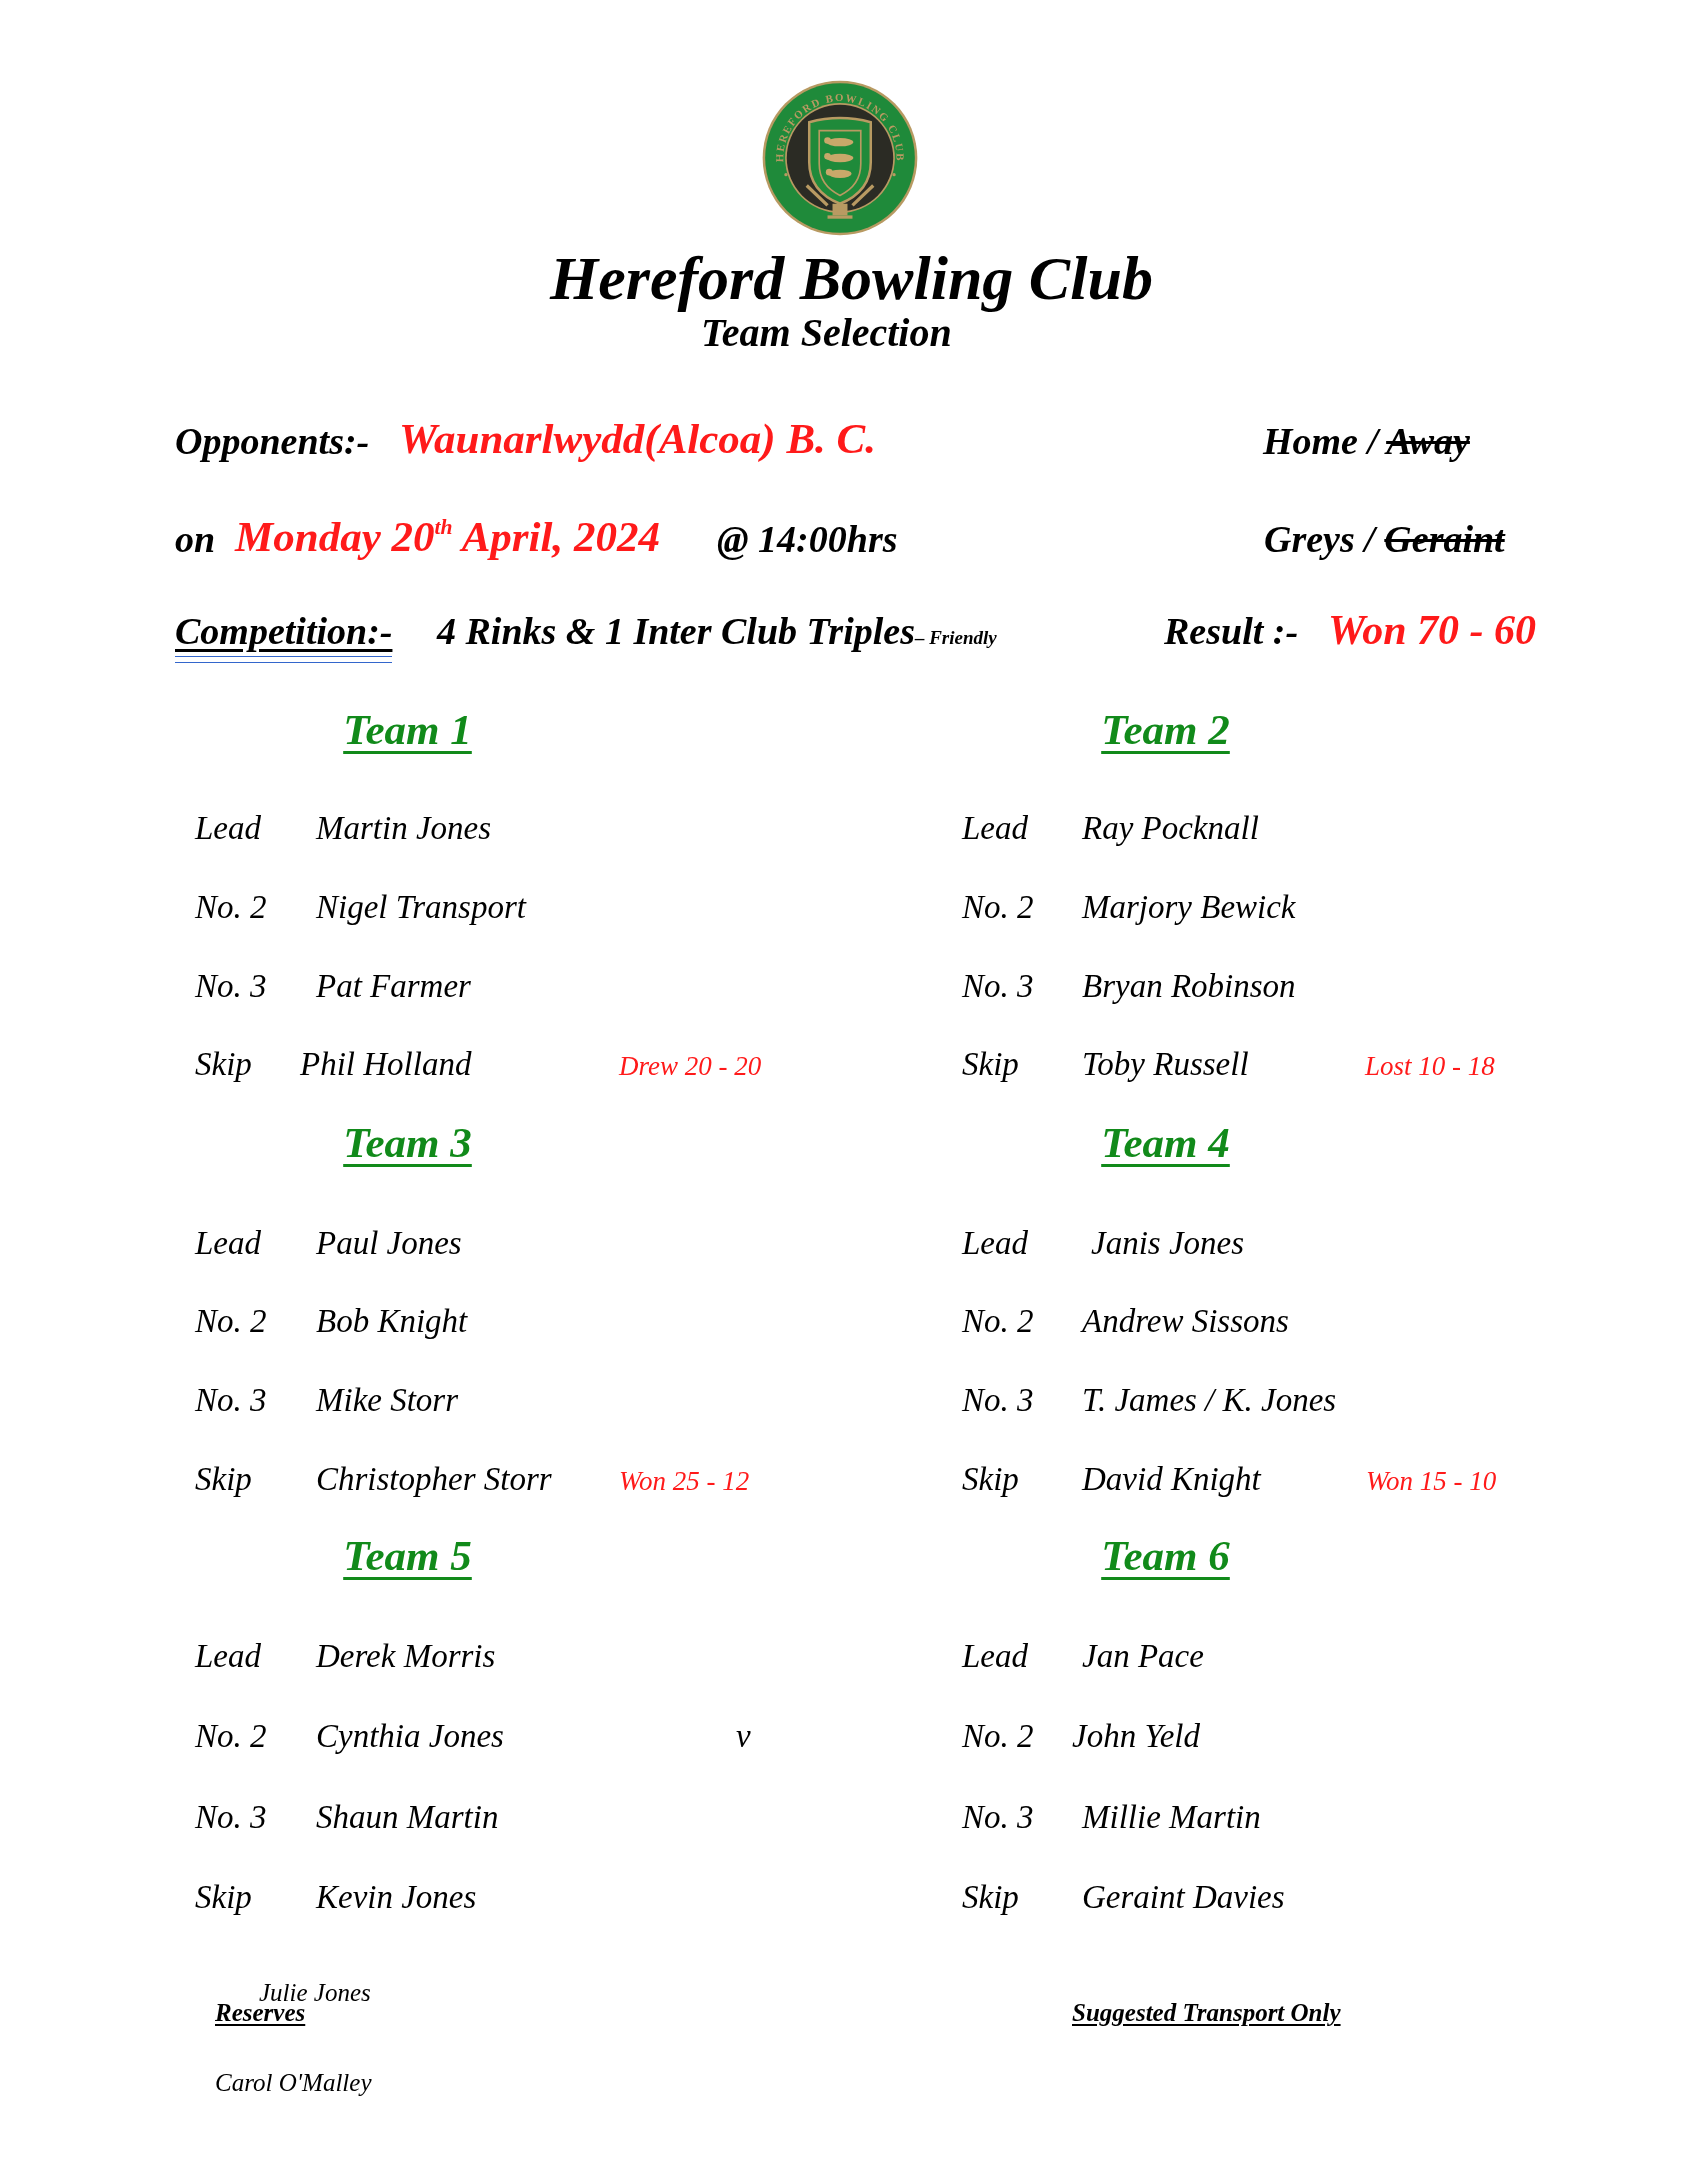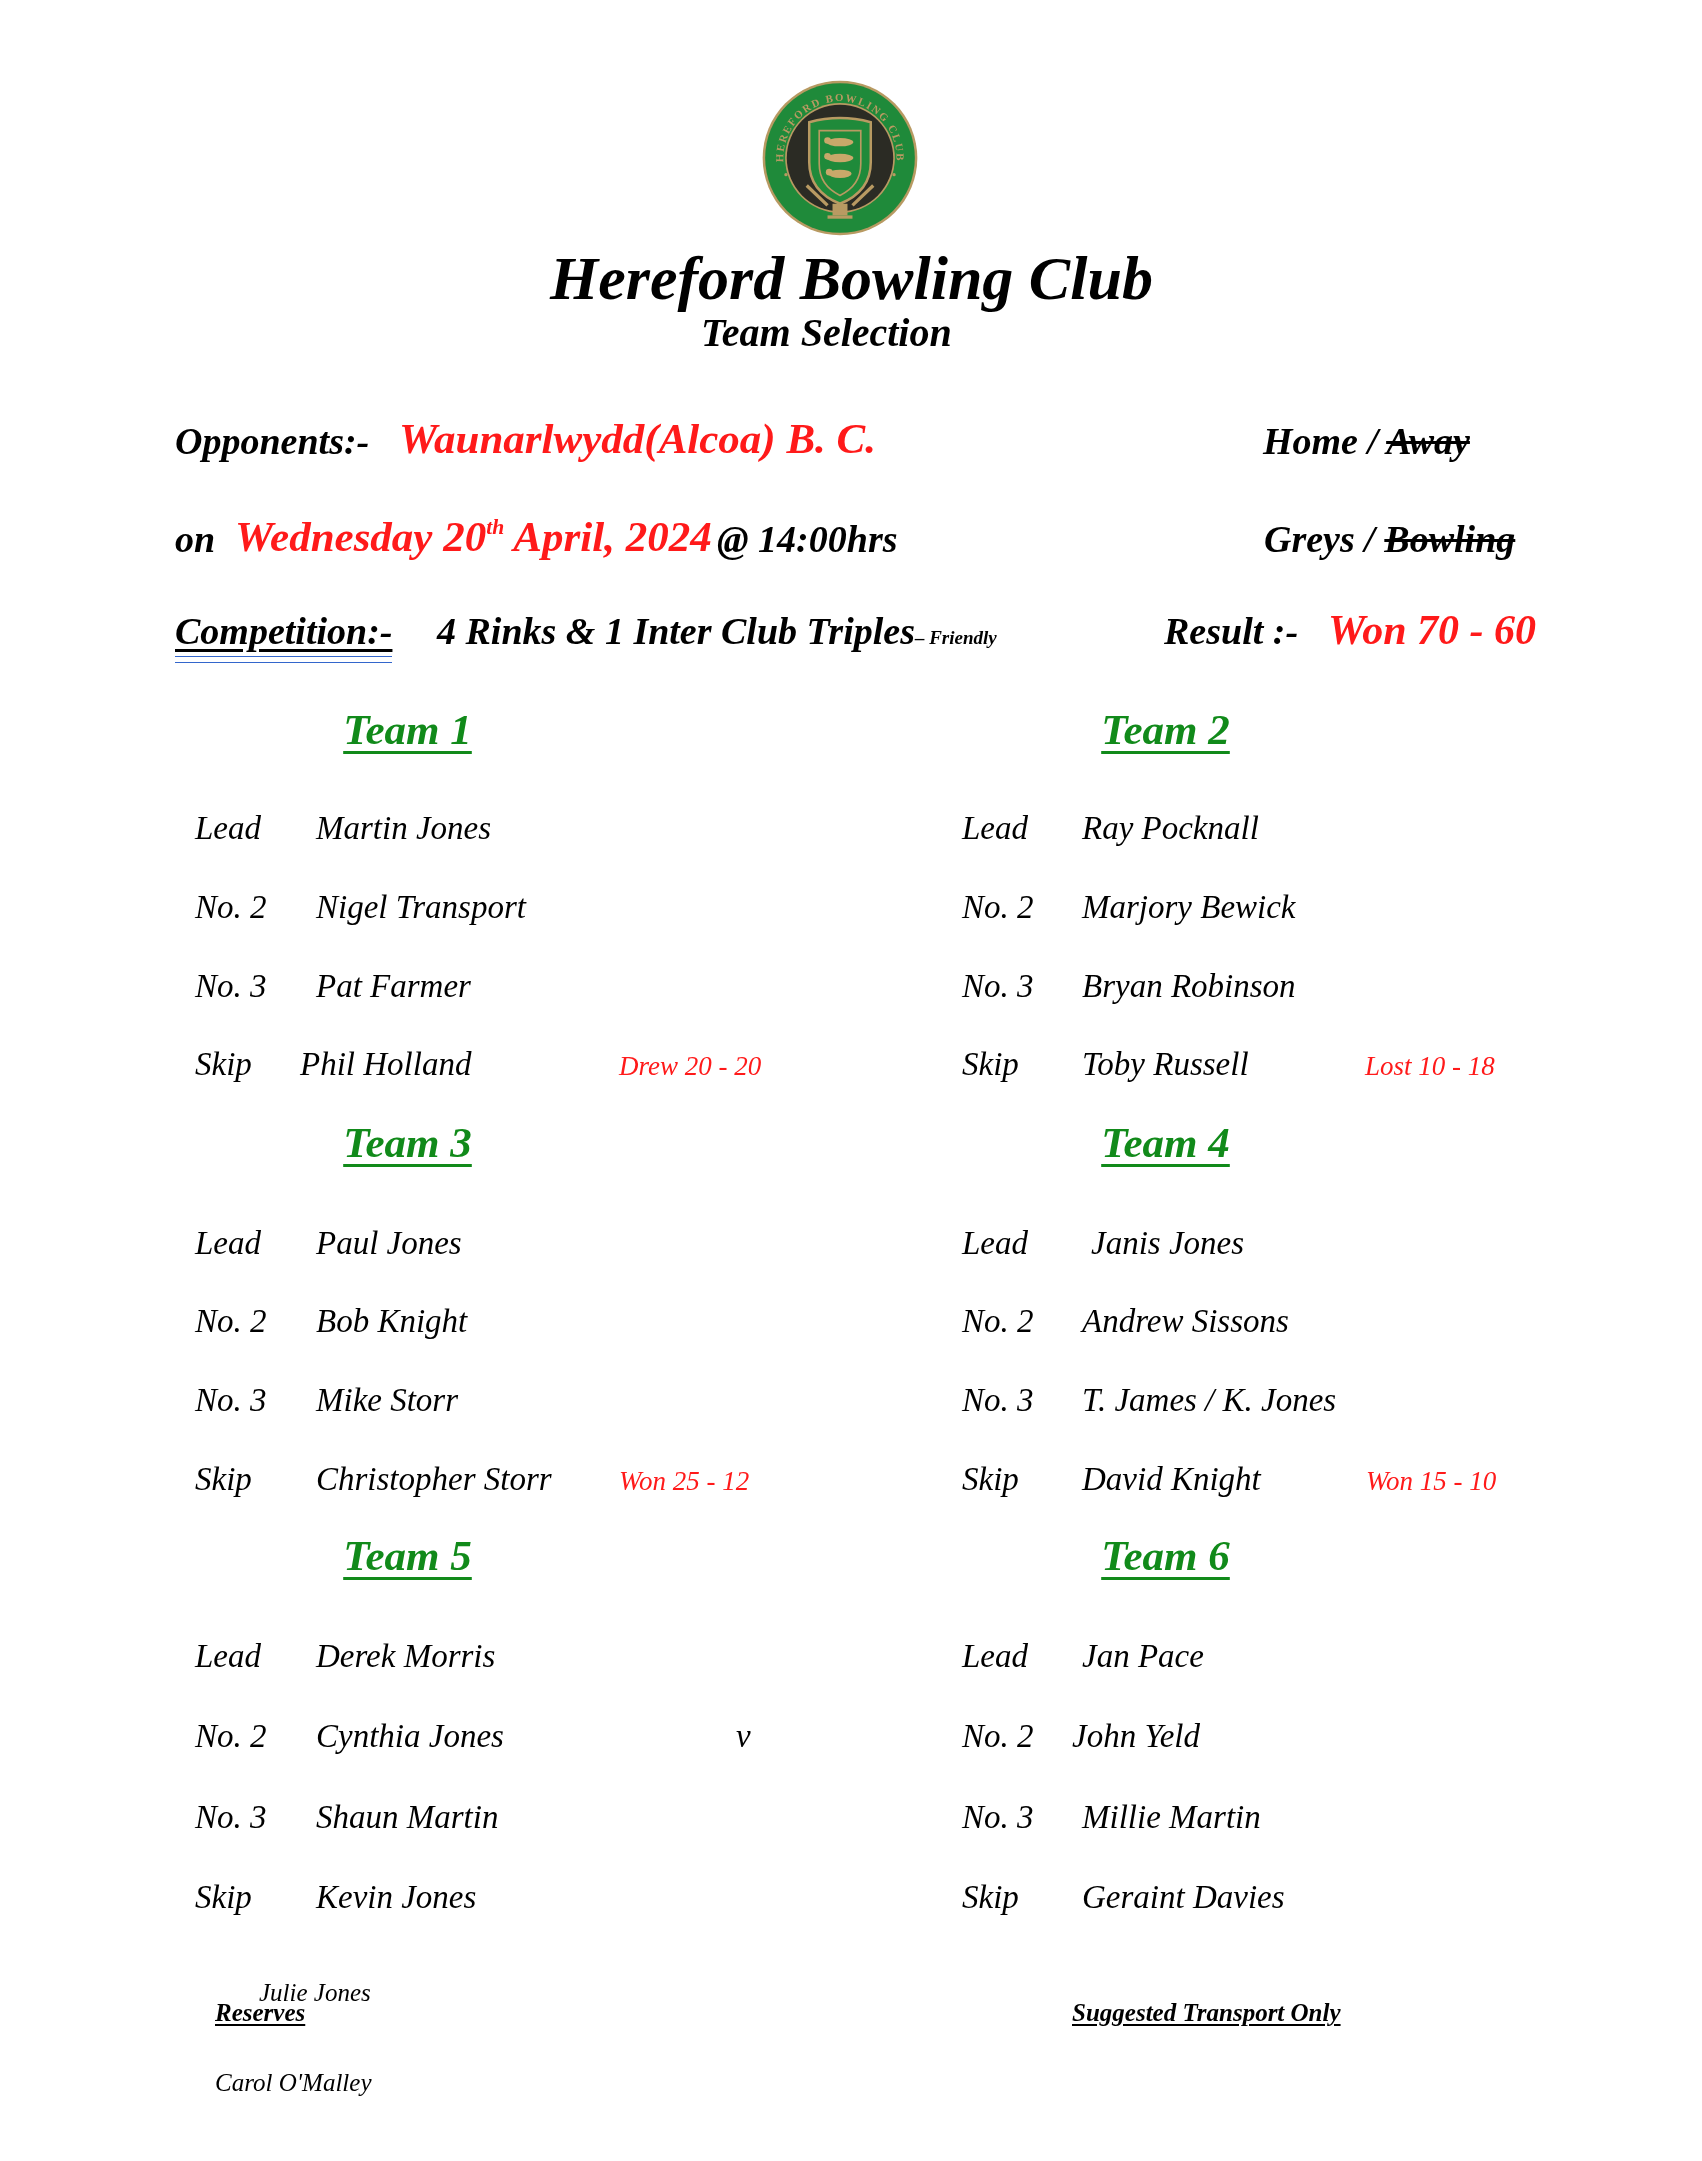--- a/index.html
+++ b/index.html
@@ -74,25 +74,25 @@
 <div class="abs bi subtitle">Team Selection</div>
 
 <div class="abs bi hdr" style="left:175px; top:422px;">Opponents:-</div>
 <div class="abs bi hdr red" style="left:399px; top:417px; font-size:43px;">Waunarlwydd(Alcoa) B. C.</div>
 <div class="abs bi hdr" style="left:1263px; top:422px;">
   <span>Home</span><span> / </span><span class="strike">Away</span>
 </div>
 
 <div class="abs bi hdr" style="left:175px; top:520px;">on</div>
 <div class="abs bi hdr red" style="left:235px; top:515px; font-size:43px;">
-  <span>Wednesday 20</span><span class="sup">th</span><span> April, 2024</span>
+  <span>Monday 20</span><span class="sup">th</span><span> April, 2024</span>
 </div>
 <div class="abs bi hdr" style="left:717px; top:520px;">@ 14:00hrs</div>
 <div class="abs bi hdr" style="left:1264px; top:520px;">
-  <span>Greys</span><span> / </span><span class="strike">Bowling</span>
+  <span>Greys</span><span> / </span><span class="strike">Geraint</span>
 </div>
 
 <div class="abs bi hdr" style="left:175px; top:612px;">
   <span class="comp-label">Competition:-</span>
   <span class="comp-blue"></span>
 </div>
 <div class="abs bi hdr" style="left:437px; top:612px;">
   <span>4 Rinks &amp; 1 Inter Club Triples</span><span style="font-size:19px;">– Friendly</span>
 </div>
 <div class="abs bi hdr" style="left:1164px; top:612px;">Result :-</div>

